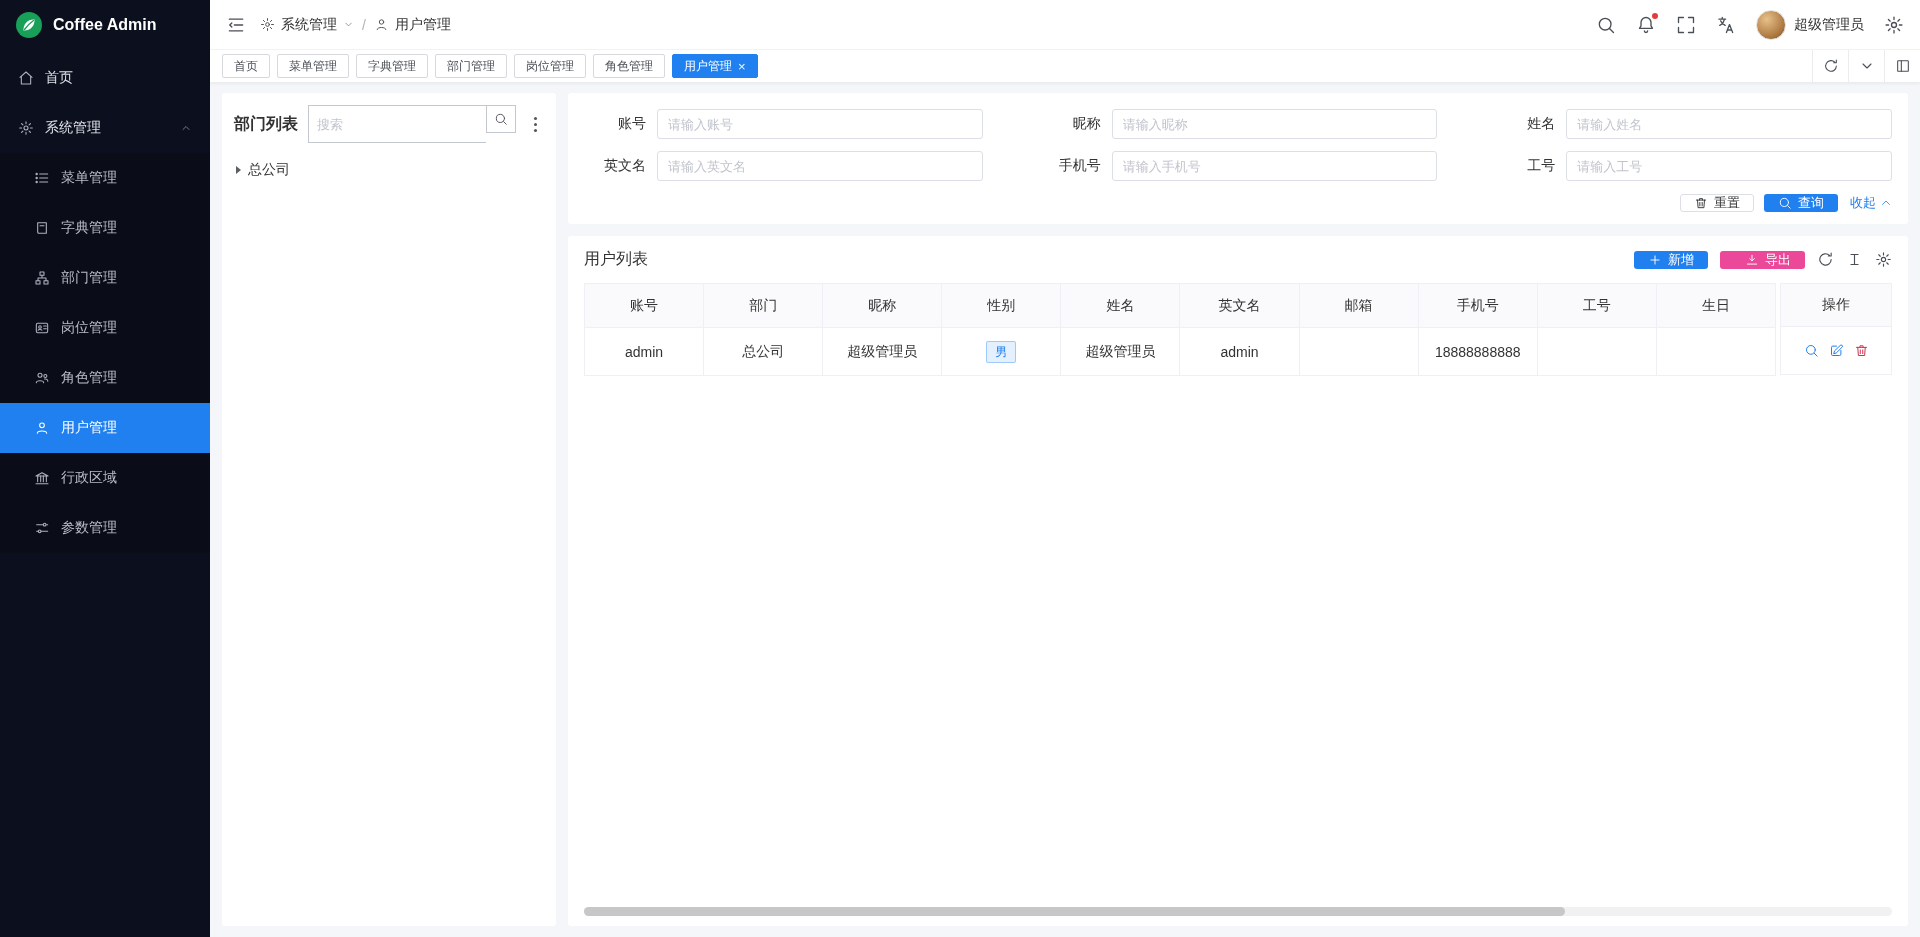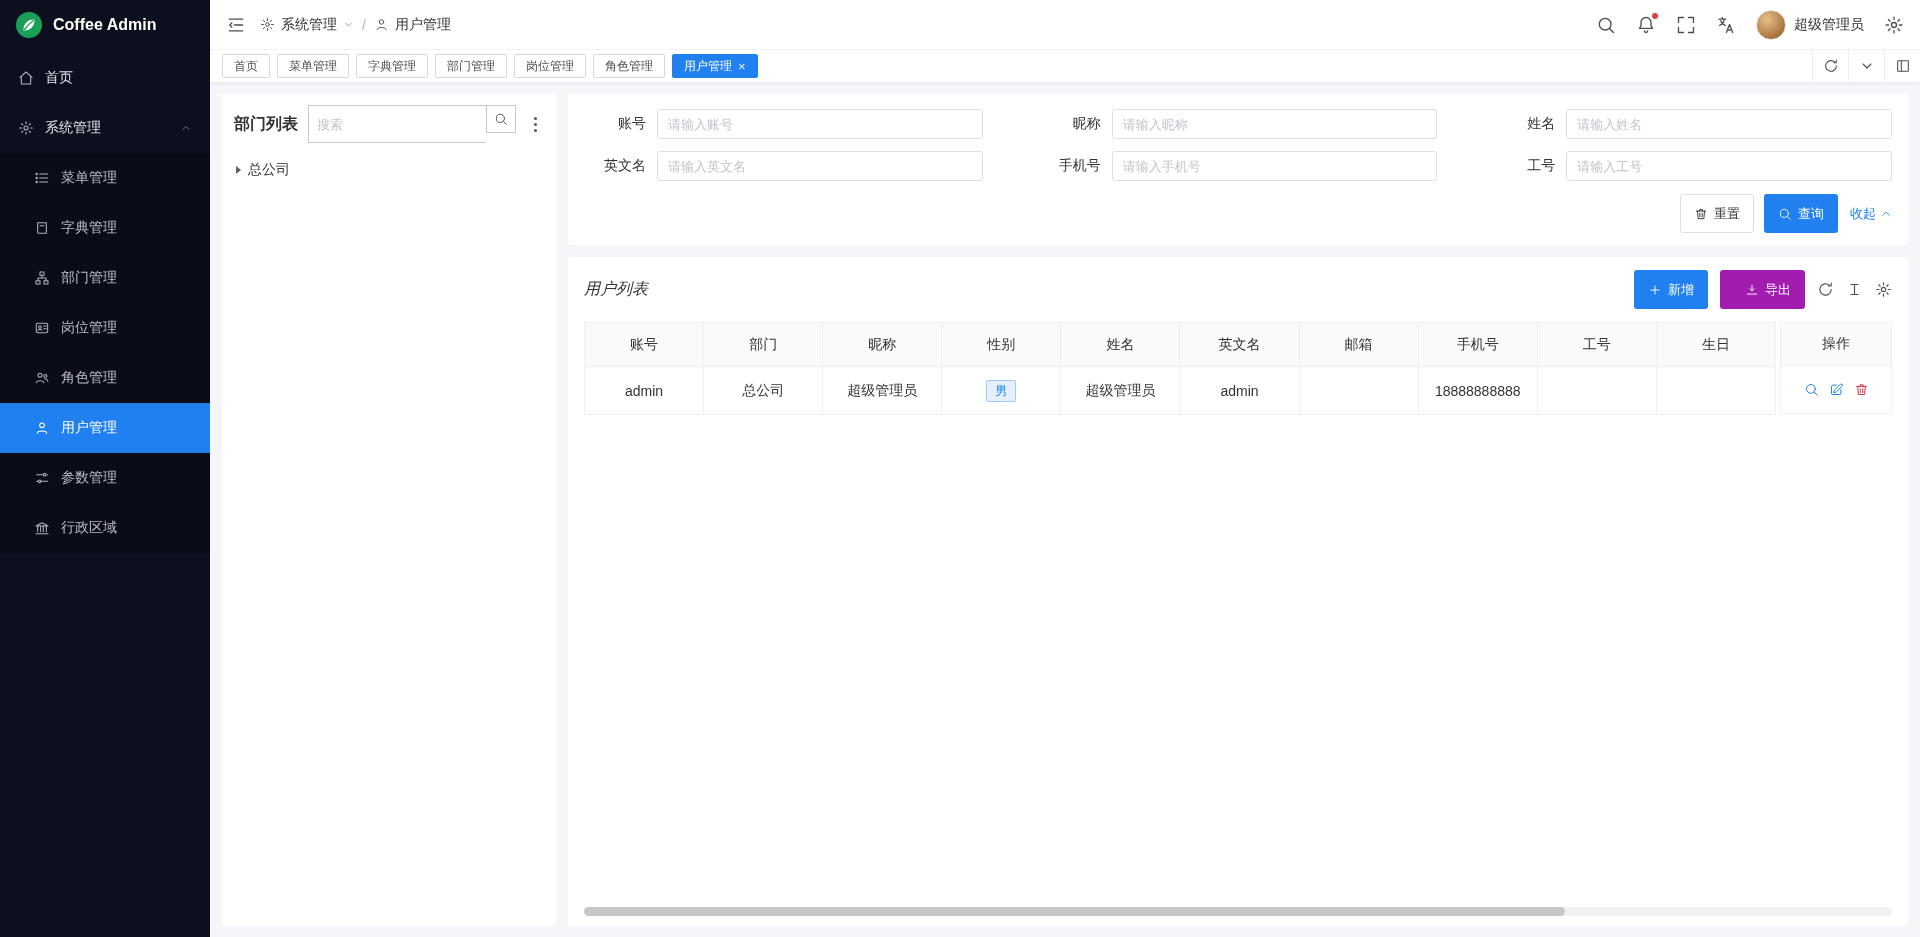--- a/index.html
+++ b/index.html
@@ -67,31 +67,31 @@
   .work-area { flex:1; min-width:0; display:flex; flex-direction:column; gap:12px; }
   .card { background:#fff; border-radius:3px; }
 
   .filter-card { padding:16px 16px 12px; flex-shrink:0; }
   .filter-grid { display:grid; grid-template-columns:repeat(3,1fr); column-gap:56px; row-gap:12px; }
   .field { display:flex; align-items:center; gap:11px; }
   .field label { width:62px; flex-shrink:0; text-align:right; font-size:14px; color:#333; }
   .field input { flex:1; min-width:0; height:30px; border:1px solid #dcdfe6; border-radius:3px; padding:0 10px; font-size:13px; color:#333; outline:none; }
   .field input::placeholder { color:#c0c4cc; }
   .filter-actions { display:flex; justify-content:flex-end; align-items:center; gap:10px; margin-top:13px; }
-  .btn { height:39px; padding:0 13px; border-radius:3px; font-size:13px; display:inline-flex; align-items:center; gap:6px; cursor:pointer; border:1px solid transparent; }
+  .btn { height:18px; padding:0 13px; border-radius:3px; font-size:13px; display:inline-flex; align-items:center; gap:6px; cursor:pointer; border:1px solid transparent; }
   .btn .bi { width:14px; height:14px; }
   .btn-default { background:#fff; border-color:#dcdfe6; color:#333; }
   .btn-primary { background:#2080f0; color:#fff; }
-  .btn-warning { background:#a21caf; color:#fff;padding-left:24px; }
+  .btn-warning { background:#ec4899; color:#fff;padding-left:24px; }
   .collapse-link { display:flex; align-items:center; gap:4px; color:#2080f0; font-size:13px; cursor:pointer; margin-left:2px; }
   .collapse-link .icon-btn { width:12px; height:12px; color:#2080f0; }
 
   .table-card { flex:1; min-height:0; padding:13px 16px 10px; display:flex; flex-direction:column; }
   .table-top { display:flex; align-items:center; margin-bottom:13px; flex-shrink:0; }
-  .table-title { font-size:16px; color:#333;font-style:italic; }
+  .table-title { font-size:16px; color:#333; }
   .table-top-right { margin-left:auto; display:flex; align-items:center; gap:12px; }
   .tool-icon { width:17px; height:17px; color:#4a4f57; cursor:pointer; }
 
   .tbl-zone { display:flex; flex-shrink:0; }
   .tbl-main { flex:1; min-width:0; }
   .tbl-gap { width:4px; flex-shrink:0; }
   .tbl-pinned { width:112px; flex-shrink:0; }
   table.grid { width:100%; border-collapse:collapse; table-layout:fixed; }
   .grid th { height:44px; background:#fafafc; border:1px solid #efeff5; font-size:14px; font-weight:normal; color:#333; text-align:center; }
   .grid td { height:48px; background:#fff; border:1px solid #efeff5; font-size:14px; color:#333; text-align:center; }
@@ -213,36 +213,36 @@
               <svg class="s" viewBox="0 0 24 24">
                 <circle cx="12" cy="8" r="3.5"></circle>
                 <path d="M5 20c0-4.5 14-4.5 14 0"></path>
               </svg>
             </span>
           <span>用户管理</span>
         </div>
         <div class="menu-item">
           <span class="mi-icon">
               <svg class="s" viewBox="0 0 24 24">
+                <path d="M3 9l9-5 9 5H3z"></path>
+                <path d="M5.5 9v8.5M10 9v8.5M14 9v8.5M18.5 9v8.5M3 20.5h18"></path>
+              </svg>
+            </span>
+          <span>行政区域</span>
+        </div>
+        <div class="menu-item">
+          <span class="mi-icon">
+              <svg class="s" viewBox="0 0 24 24">
                 <path d="M4 7h9M19 7h1.5"></path>
                 <circle cx="16" cy="7" r="2"></circle>
                 <path d="M4 17h2.5M11 17h9.5"></path>
                 <circle cx="8.5" cy="17" r="2"></circle>
               </svg>
             </span>
           <span>参数管理</span>
-        </div>
-        <div class="menu-item">
-          <span class="mi-icon">
-              <svg class="s" viewBox="0 0 24 24">
-                <path d="M3 9l9-5 9 5H3z"></path>
-                <path d="M5.5 9v8.5M10 9v8.5M14 9v8.5M18.5 9v8.5M3 20.5h18"></path>
-              </svg>
-            </span>
-          <span>行政区域</span>
         </div>
       </div>
 
     </nav>
   </aside>
 
   <div class="main-col">
 
     <header class="topbar">
       <span class="icon-btn">

